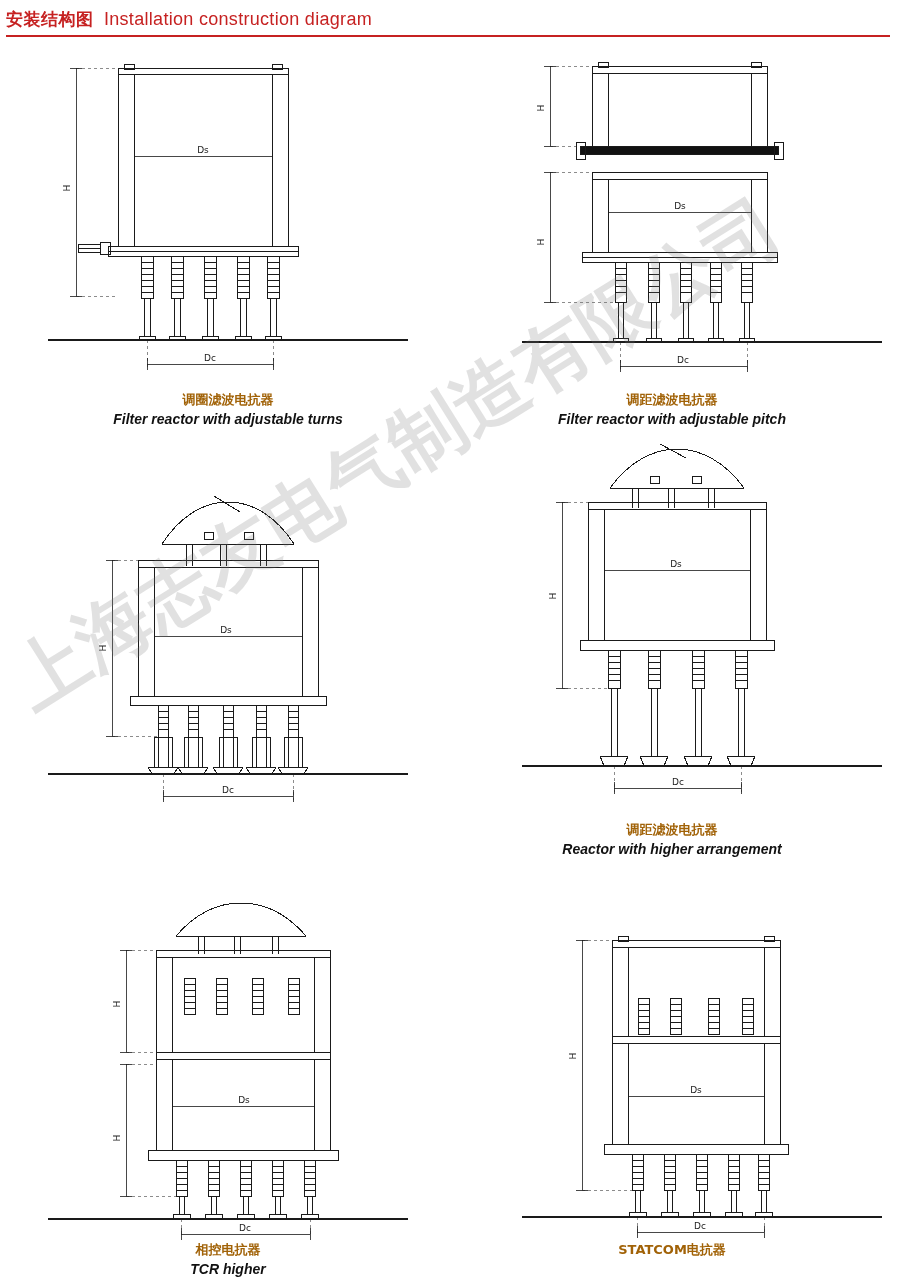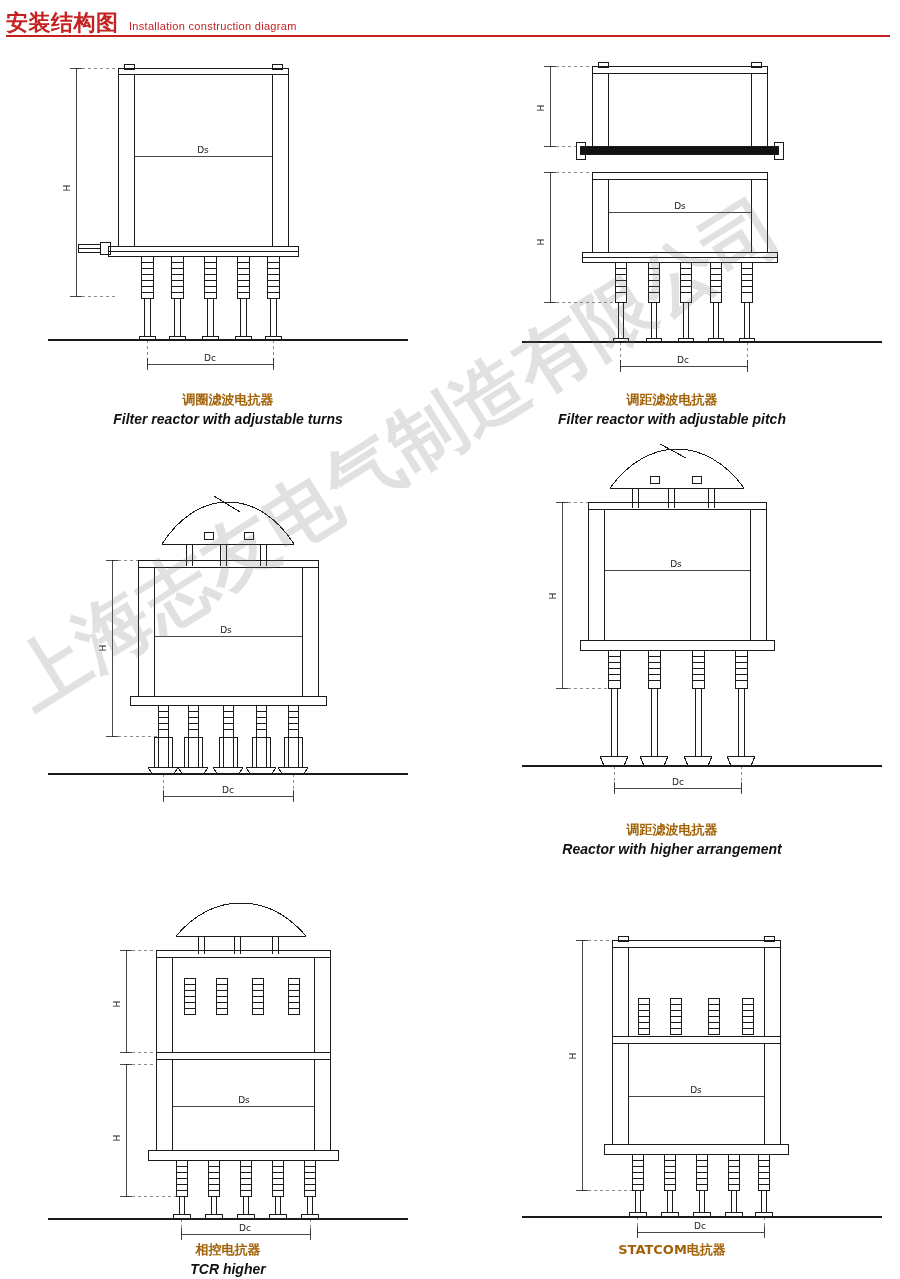--- a/index.html
+++ b/index.html
@@ -18,27 +18,27 @@
 
   
   .header {
     position: absolute;
     top: 8px;
     left: 6px;
     width: 880px;
     height: 30px;
   }
   .header-cn {
-    font-size: 22px;
+    font-size: 17px;
     font-weight: 700;
     color: #c62121;
     letter-spacing: 0.5px;
   }
   .header-en {
-    font-size: 11px;
+    font-size: 18px;
     color: #c62121;
     font-weight: 400;
     margin-left: 6px;
     letter-spacing: 0.3px;
     margin-top: 34px;
   }
   .header-rule {
     position: absolute;
     left: 0;
     top: 27px;

